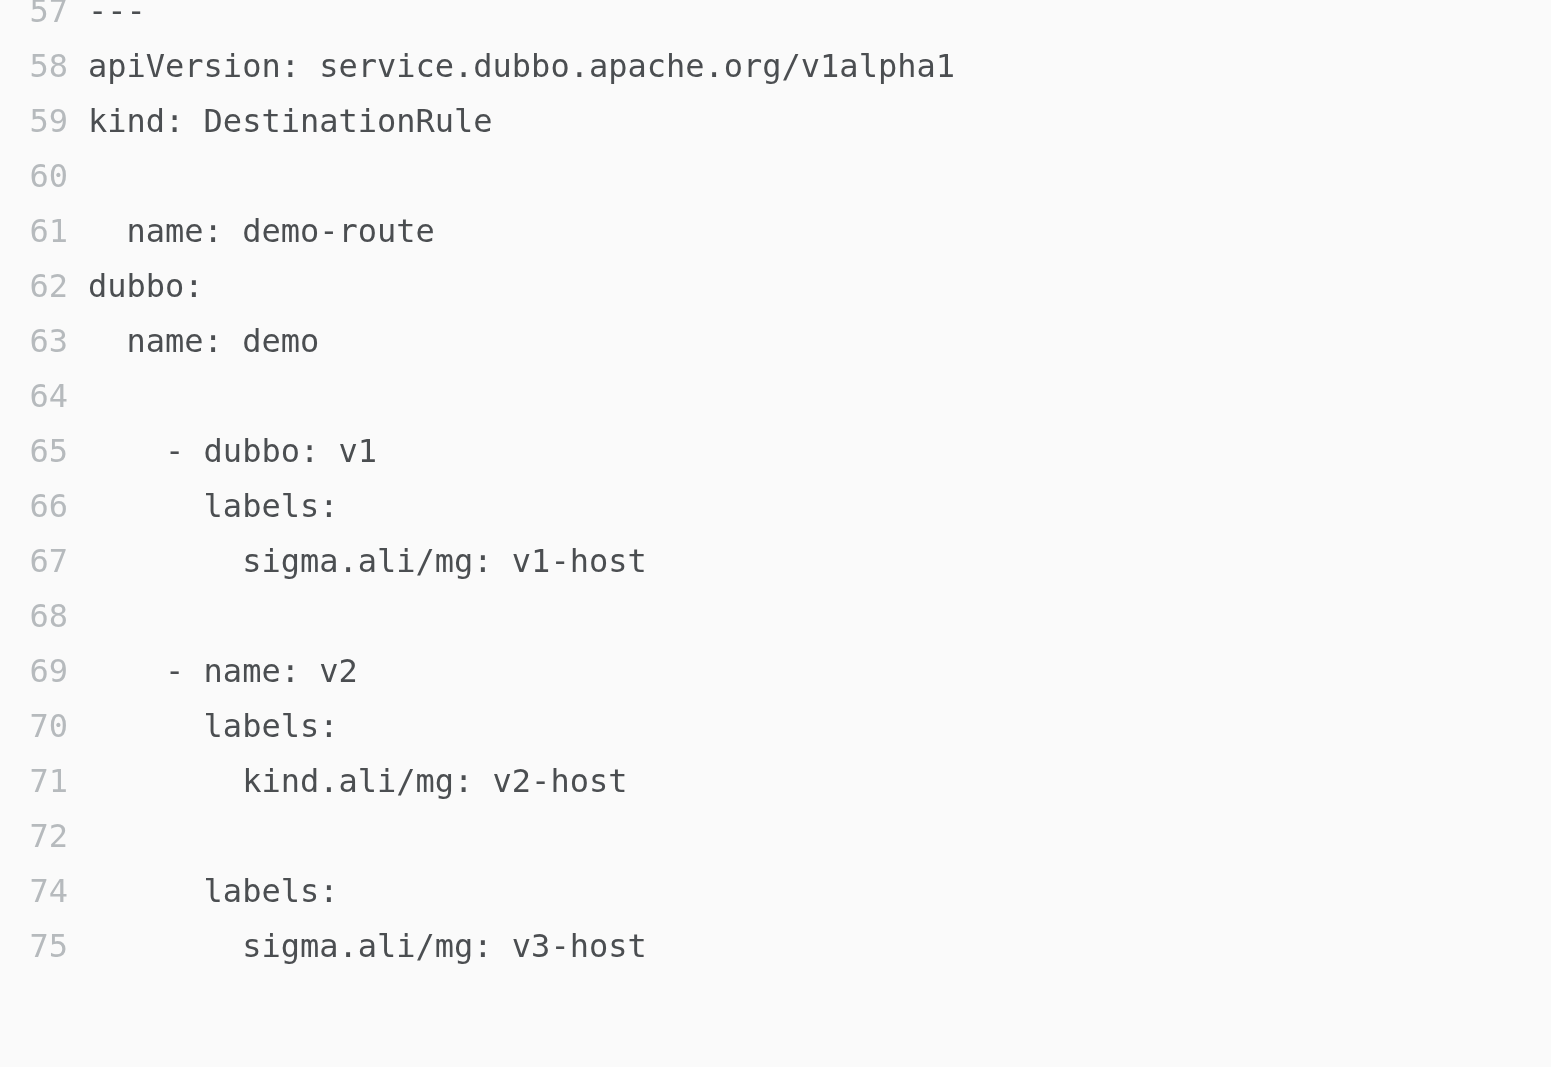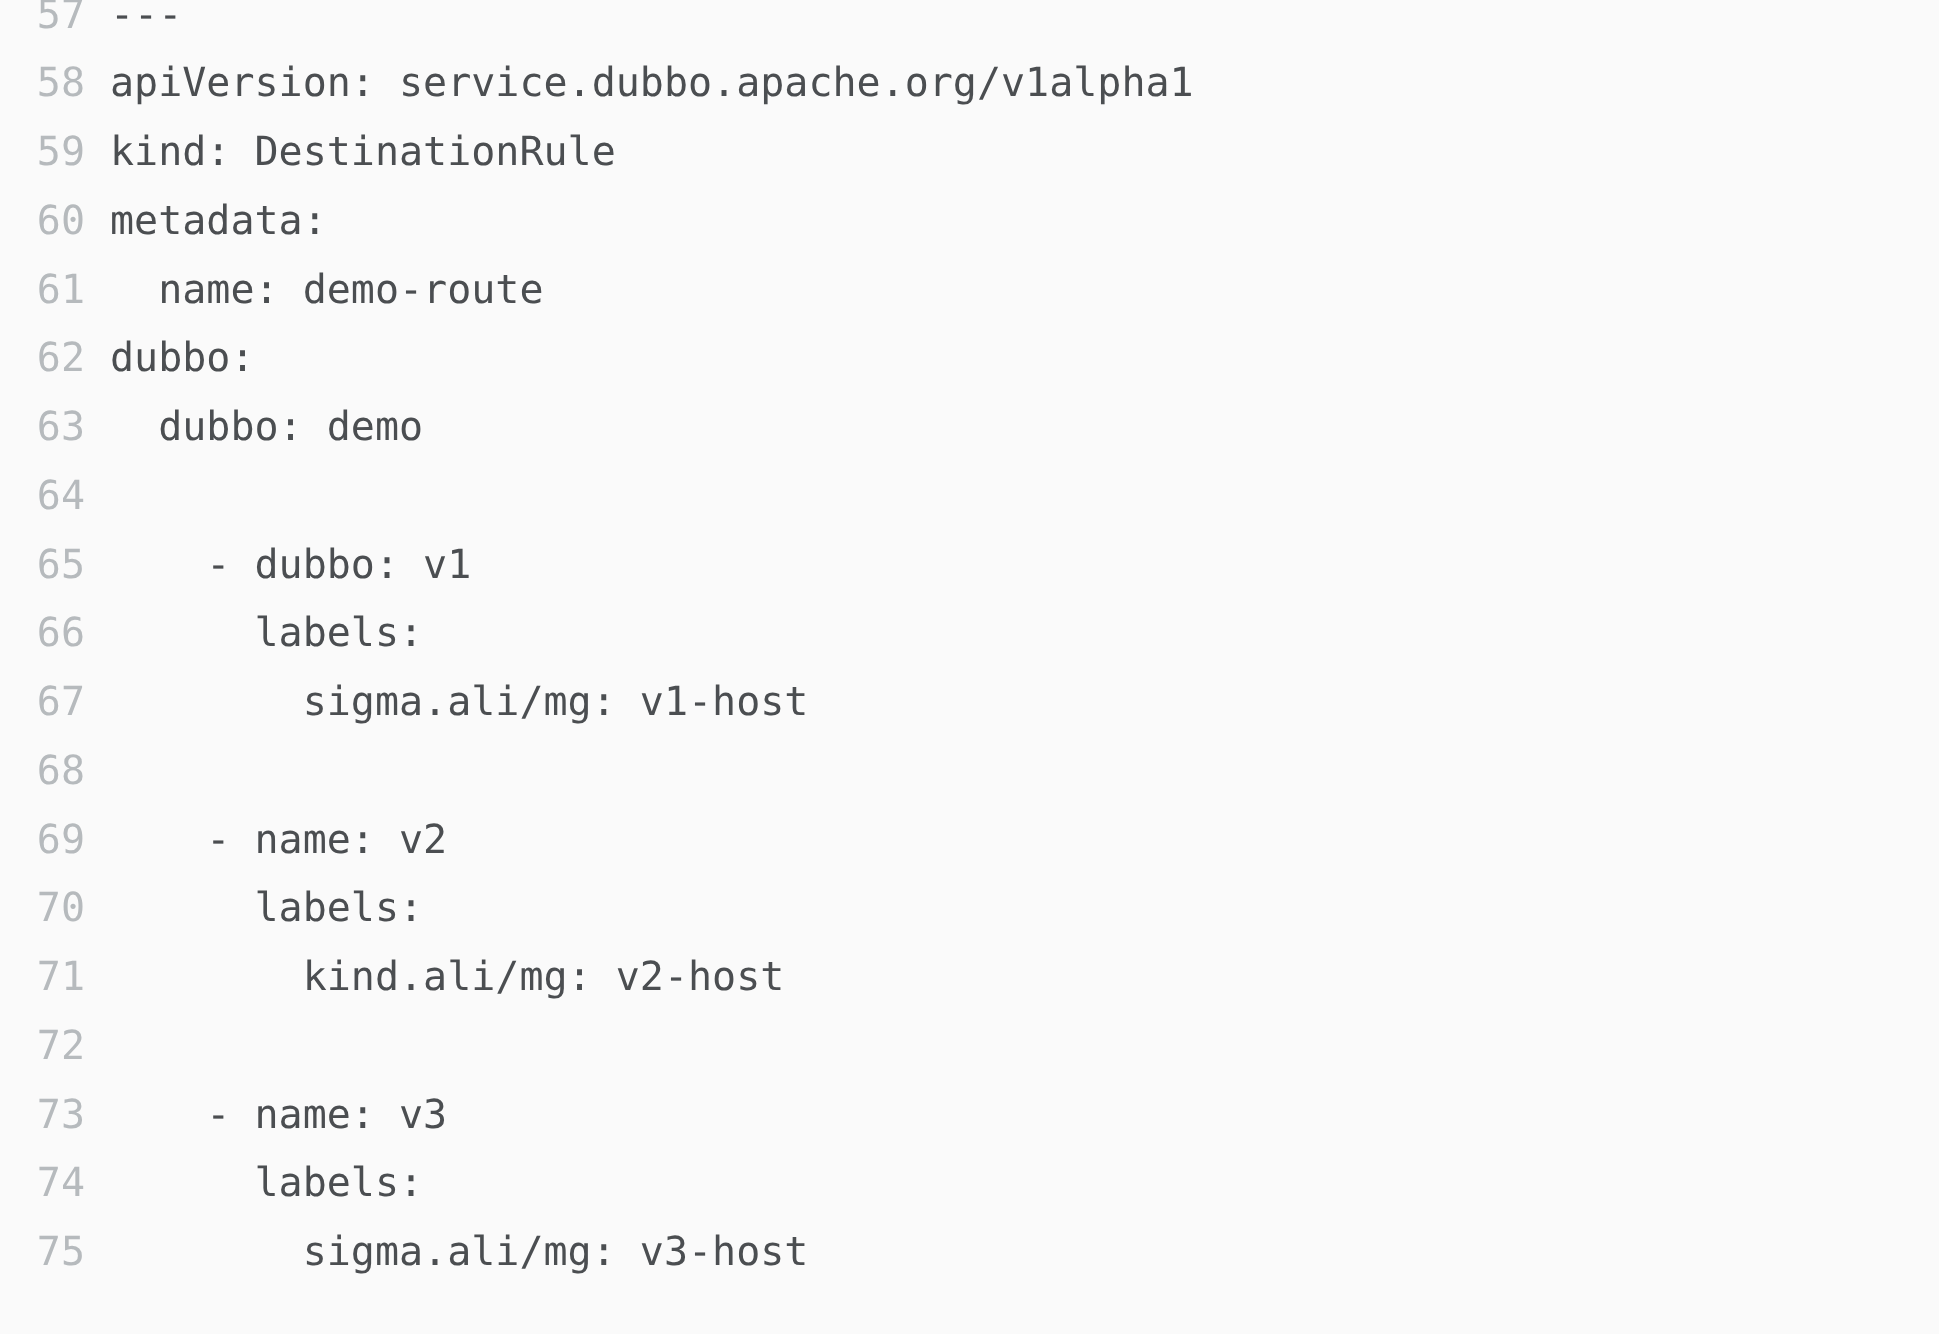--- a/index.html
+++ b/index.html
@@ -47,30 +47,29 @@
   }
 </style>
 </head>
 <body>
 
 <div class="code-viewer">
   <div class="code-lines">
     <div class="row"><span class="ln">57</span><span class="ct">---</span></div>
     <div class="row"><span class="ln">58</span><span class="ct">apiVersion: service.dubbo.apache.org/v1alpha1</span></div>
     <div class="row"><span class="ln">59</span><span class="ct">kind: DestinationRule</span></div>
-    <div class="row"><span class="ln">60</span><span class="ct">metadata:</span></div>
+    <div class="row"><span class="ln">60</span></div>
     <div class="row"><span class="ln">61</span><span class="ct">  name: demo-route</span></div>
     <div class="row"><span class="ln">62</span><span class="ct">dubbo:</span></div>
-    <div class="row"><span class="ln">63</span><span class="ct">  dubbo: demo</span></div>
+    <div class="row"><span class="ln">63</span><span class="ct">  name: demo</span></div>
     <div class="row"><span class="ln">64</span></div>
     <div class="row"><span class="ln">65</span><span class="ct">    - dubbo: v1</span></div>
     <div class="row"><span class="ln">66</span><span class="ct">      labels:</span></div>
     <div class="row"><span class="ln">67</span><span class="ct">        sigma.ali/mg: v1-host</span></div>
     <div class="row"><span class="ln">68</span><span class="ct"></span></div>
     <div class="row"><span class="ln">69</span><span class="ct">    - name: v2</span></div>
     <div class="row"><span class="ln">70</span><span class="ct">      labels:</span></div>
     <div class="row"><span class="ln">71</span><span class="ct">        kind.ali/mg: v2-host</span></div>
     <div class="row"><span class="ln">72</span><span class="ct"></span></div>
-    <div class="row"><span class="ln">73</span><span class="ct">    - name: v3</span></div>
     <div class="row"><span class="ln">74</span><span class="ct">      labels:</span></div>
     <div class="row"><span class="ln">75</span><span class="ct">        sigma.ali/mg: v3-host</span></div>
   </div>
 </div>
 
 </body></html>

